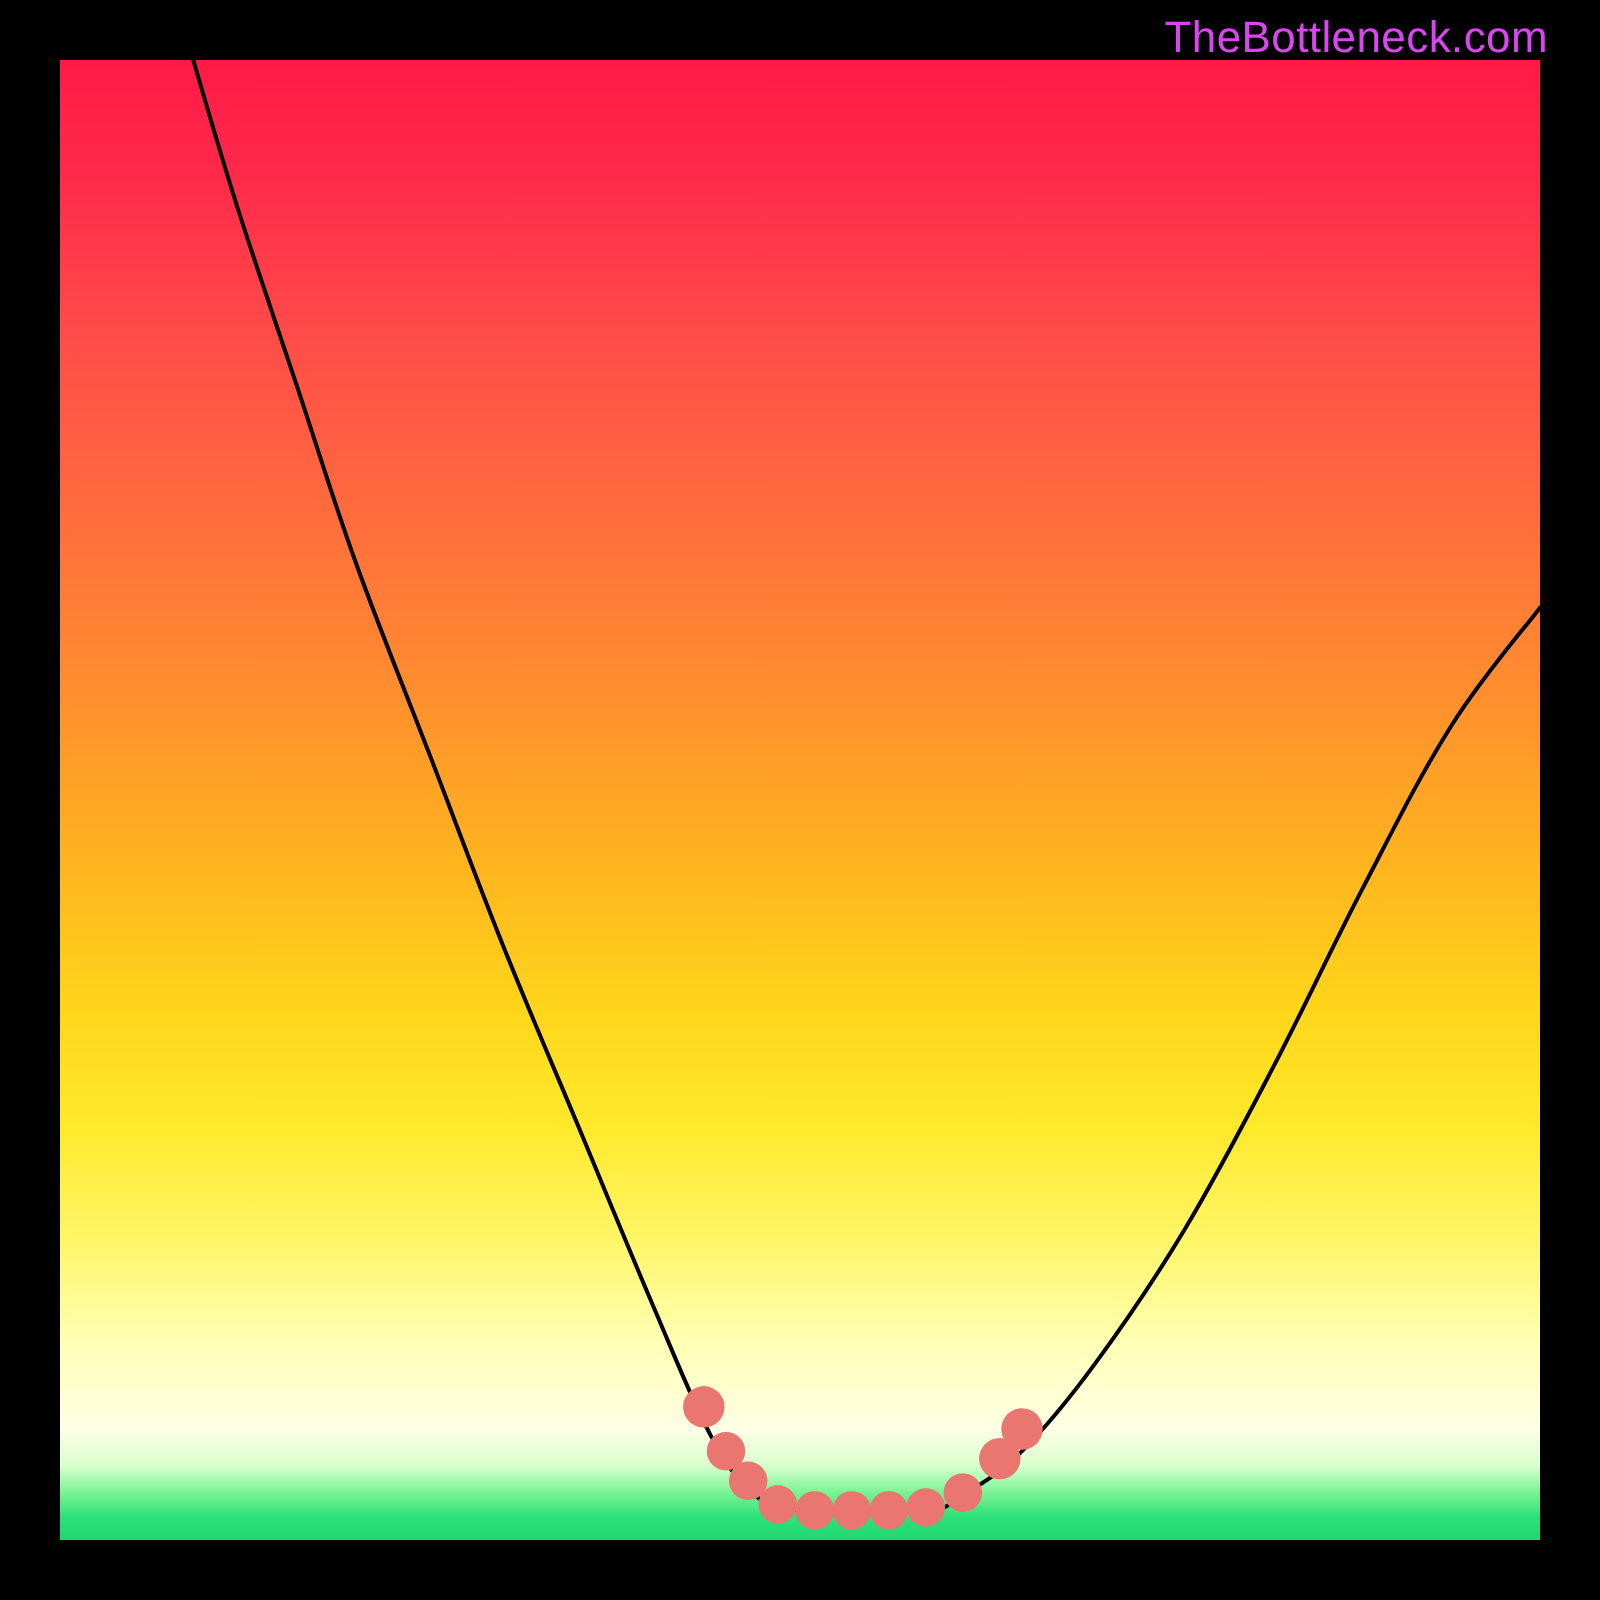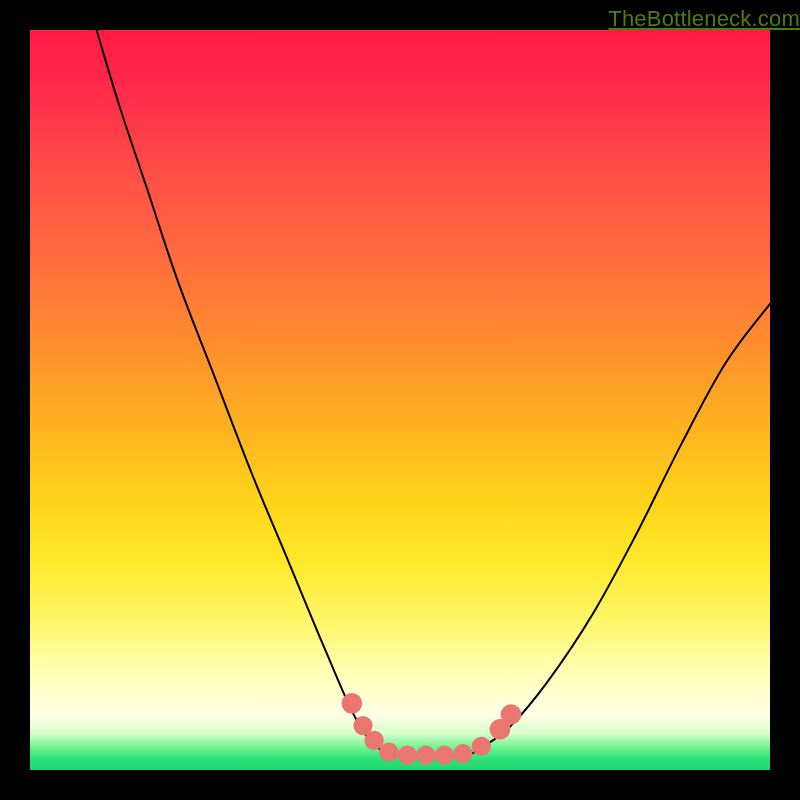--- a/index.html
+++ b/index.html
@@ -41,26 +41,25 @@
       #ffffe6 92.5%,
       #d7ffcd 95%,
       #70f28f 97%,
       #2ce07a 98.5%,
       #1fd873 100%
     );
   }
   .watermark {
     position: absolute;
     top: 6px;
-    right: 0;
-    color: #4d7c0f;
+    right: 26px;
+    color: #d946ef;
     font-size: 22px;
     letter-spacing: 0.2px;
     font-weight: 500;
-    text-decoration: underline;
   }
   svg.curves {
     position: absolute;
     top: 0;
     left: 0;
     width: 740px;
     height: 740px;
   }
 </style>
 </head>

